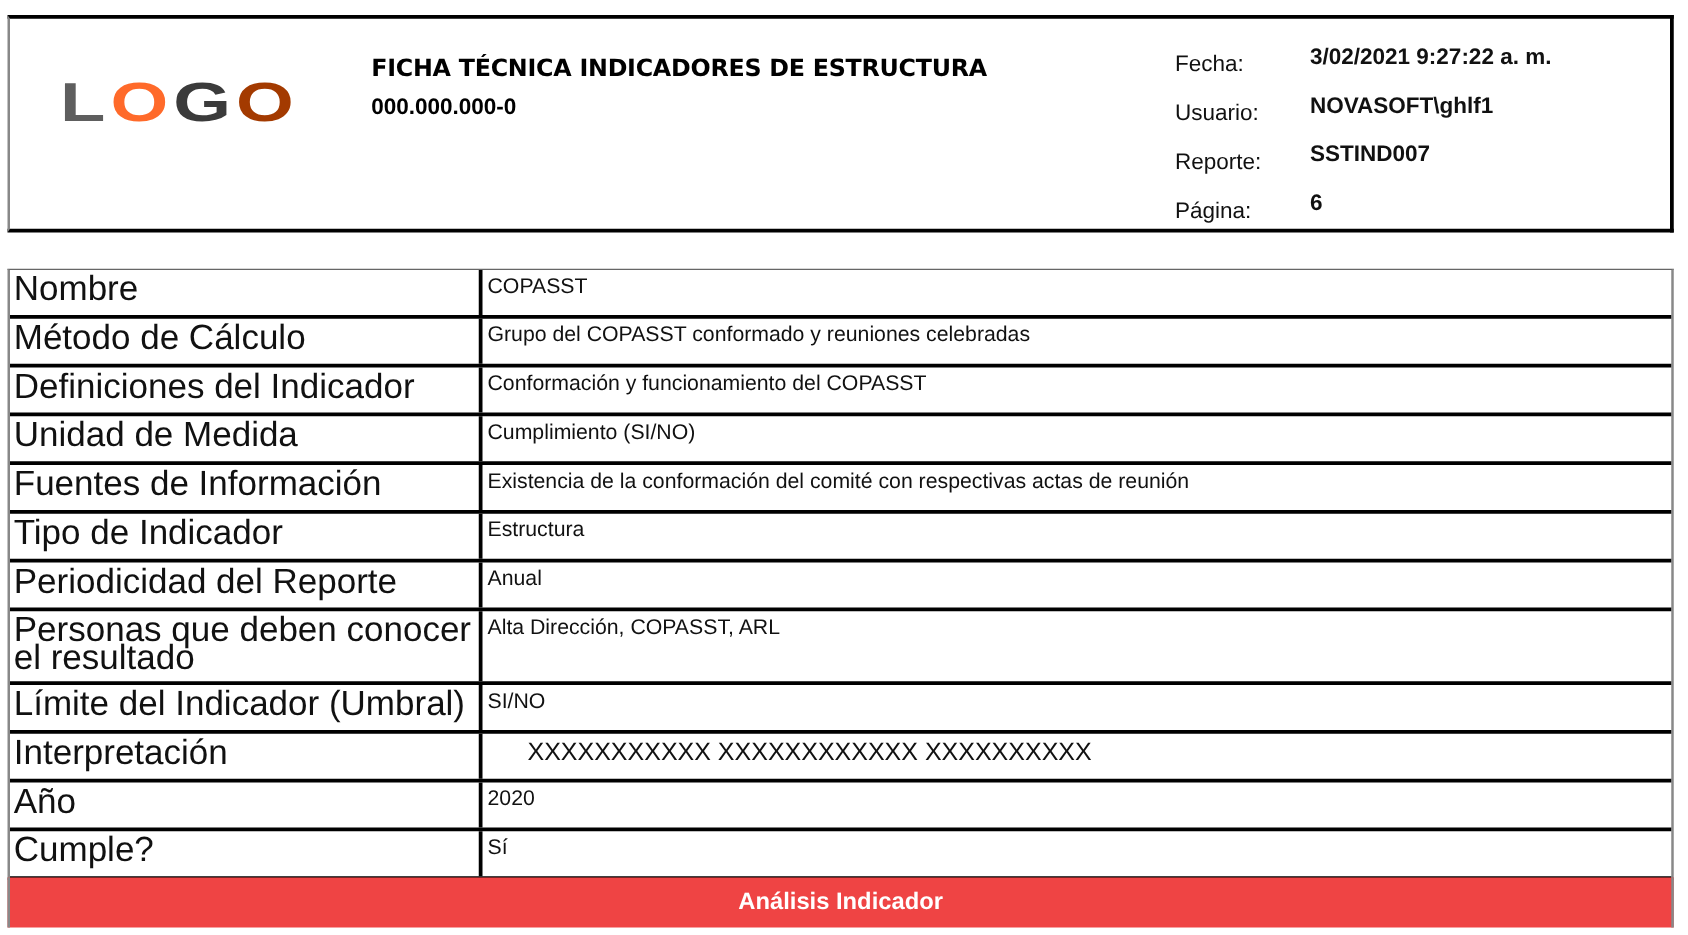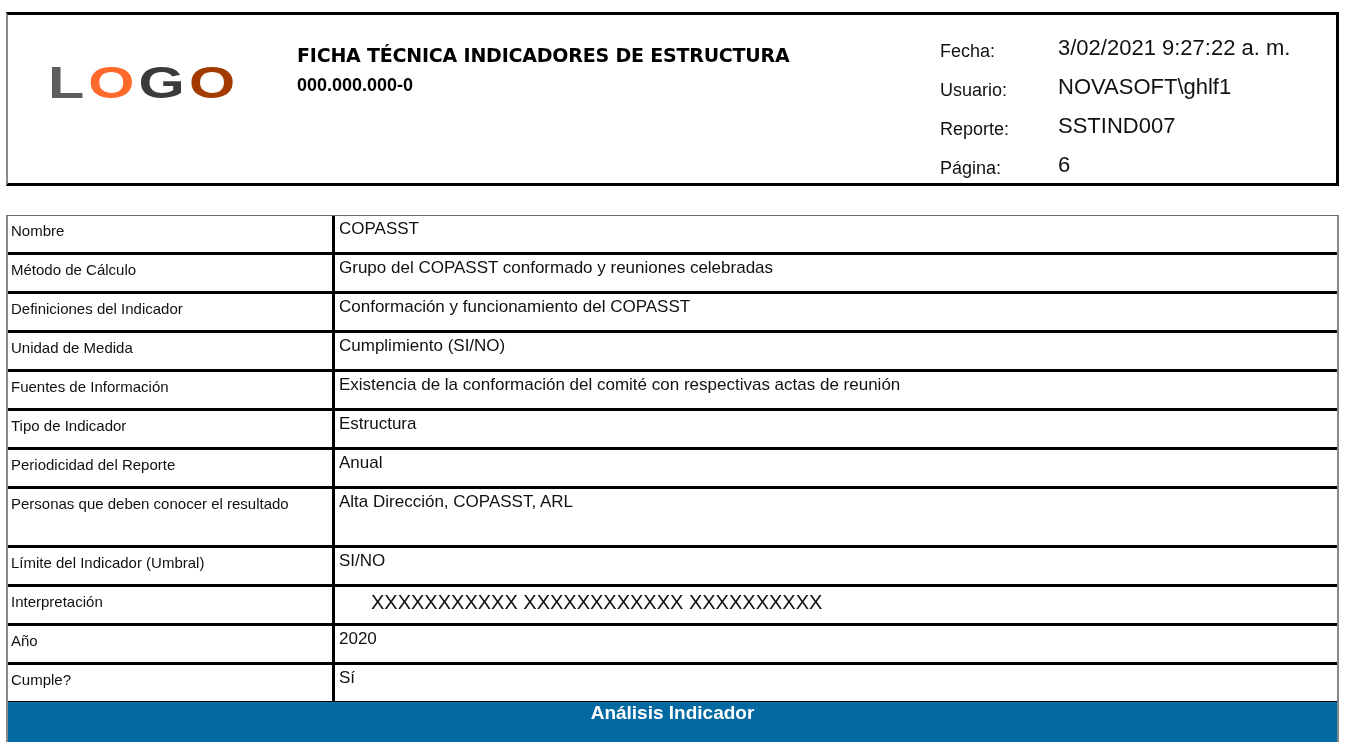--- a/index.html
+++ b/index.html
@@ -24,43 +24,43 @@
     .l4 { color: #a33a00; }
 
     .title-block { position: absolute; left: 289px; top: 28px; width: 520px; }
     .title { font-family: "DejaVu Sans", sans-serif; font-weight: bold; font-size: 19px; line-height: 24px; letter-spacing: -0.2px; }
     .company { font-weight: bold; font-size: 18px; line-height: 21px; margin-top: 9px; width: 470px; }
     .nit { font-weight: bold; font-size: 18px; line-height: 21px; margin-top: 8px; }
 
     .meta { position: absolute; left: 932px; top: 12px; width: 400px; }
     .meta-row { position: relative; height: 39px; }
     .meta-label { position: absolute; left: 0; top: 14px; font-weight: normal; font-size: 18px; color: #111; }
-    .meta-value { position: absolute; left: 118px; top: 8px; font-size: 22px; color: #111; }
+    .meta-value { position: absolute; left: 108px; top: 8px; font-size: 18px; color: #111; font-weight: bold; }
 
     .grid {
       position: absolute; left: 6px; top: 215px; width: 1333px;
       border-left: 2px solid #888; border-right: 2px solid #888; border-top: 1px solid #666;
     }
     .row { display: flex; border-bottom: 3px solid #000; }
     .row:last-of-type { border-bottom: 3px solid #000; }
     .cell-label {
-      width: 327px; border-right: 3px solid #000; padding: 4px 3px 0 3px;
-      font-size: 15px; line-height: 22px; color: #111;
+      width: 378px; border-right: 3px solid #000; padding: 4px 3px 0 3px;
+      font-size: 28px; line-height: 22px; color: #111;
     }
     .cell-value {
       flex: 1; padding: 2px 4px 0 4px; font-size: 17px; line-height: 22px; color: #111;
     }
     .h1 { height: 39px; }
     .h2 { height: 59px; }
     .interp .cell-value { font-size: 20px; padding-top: 4px; margin-left: 32px; }
 
     .banner {
       position: absolute; left: 6px; top: 702px; width: 1333px; height: 40px;
-      background: #0369a1; color: #ffffff; font-weight: bold; font-size: 19px;
-      display: flex; align-items: flex-start; justify-content: center;
+      background: #ef4444; color: #ffffff; font-weight: bold; font-size: 19px;
+      display: flex; align-items: center; justify-content: center;
       border-left: 2px solid #888; border-right: 2px solid #888;
     }
   </style>
 </head>
 <body>
 
 <div class="header">
   <div class="logo">
     <span class="l1">L</span><span class="l2">O</span><span class="l3">G</span><span class="l4">O</span>
   </div>

